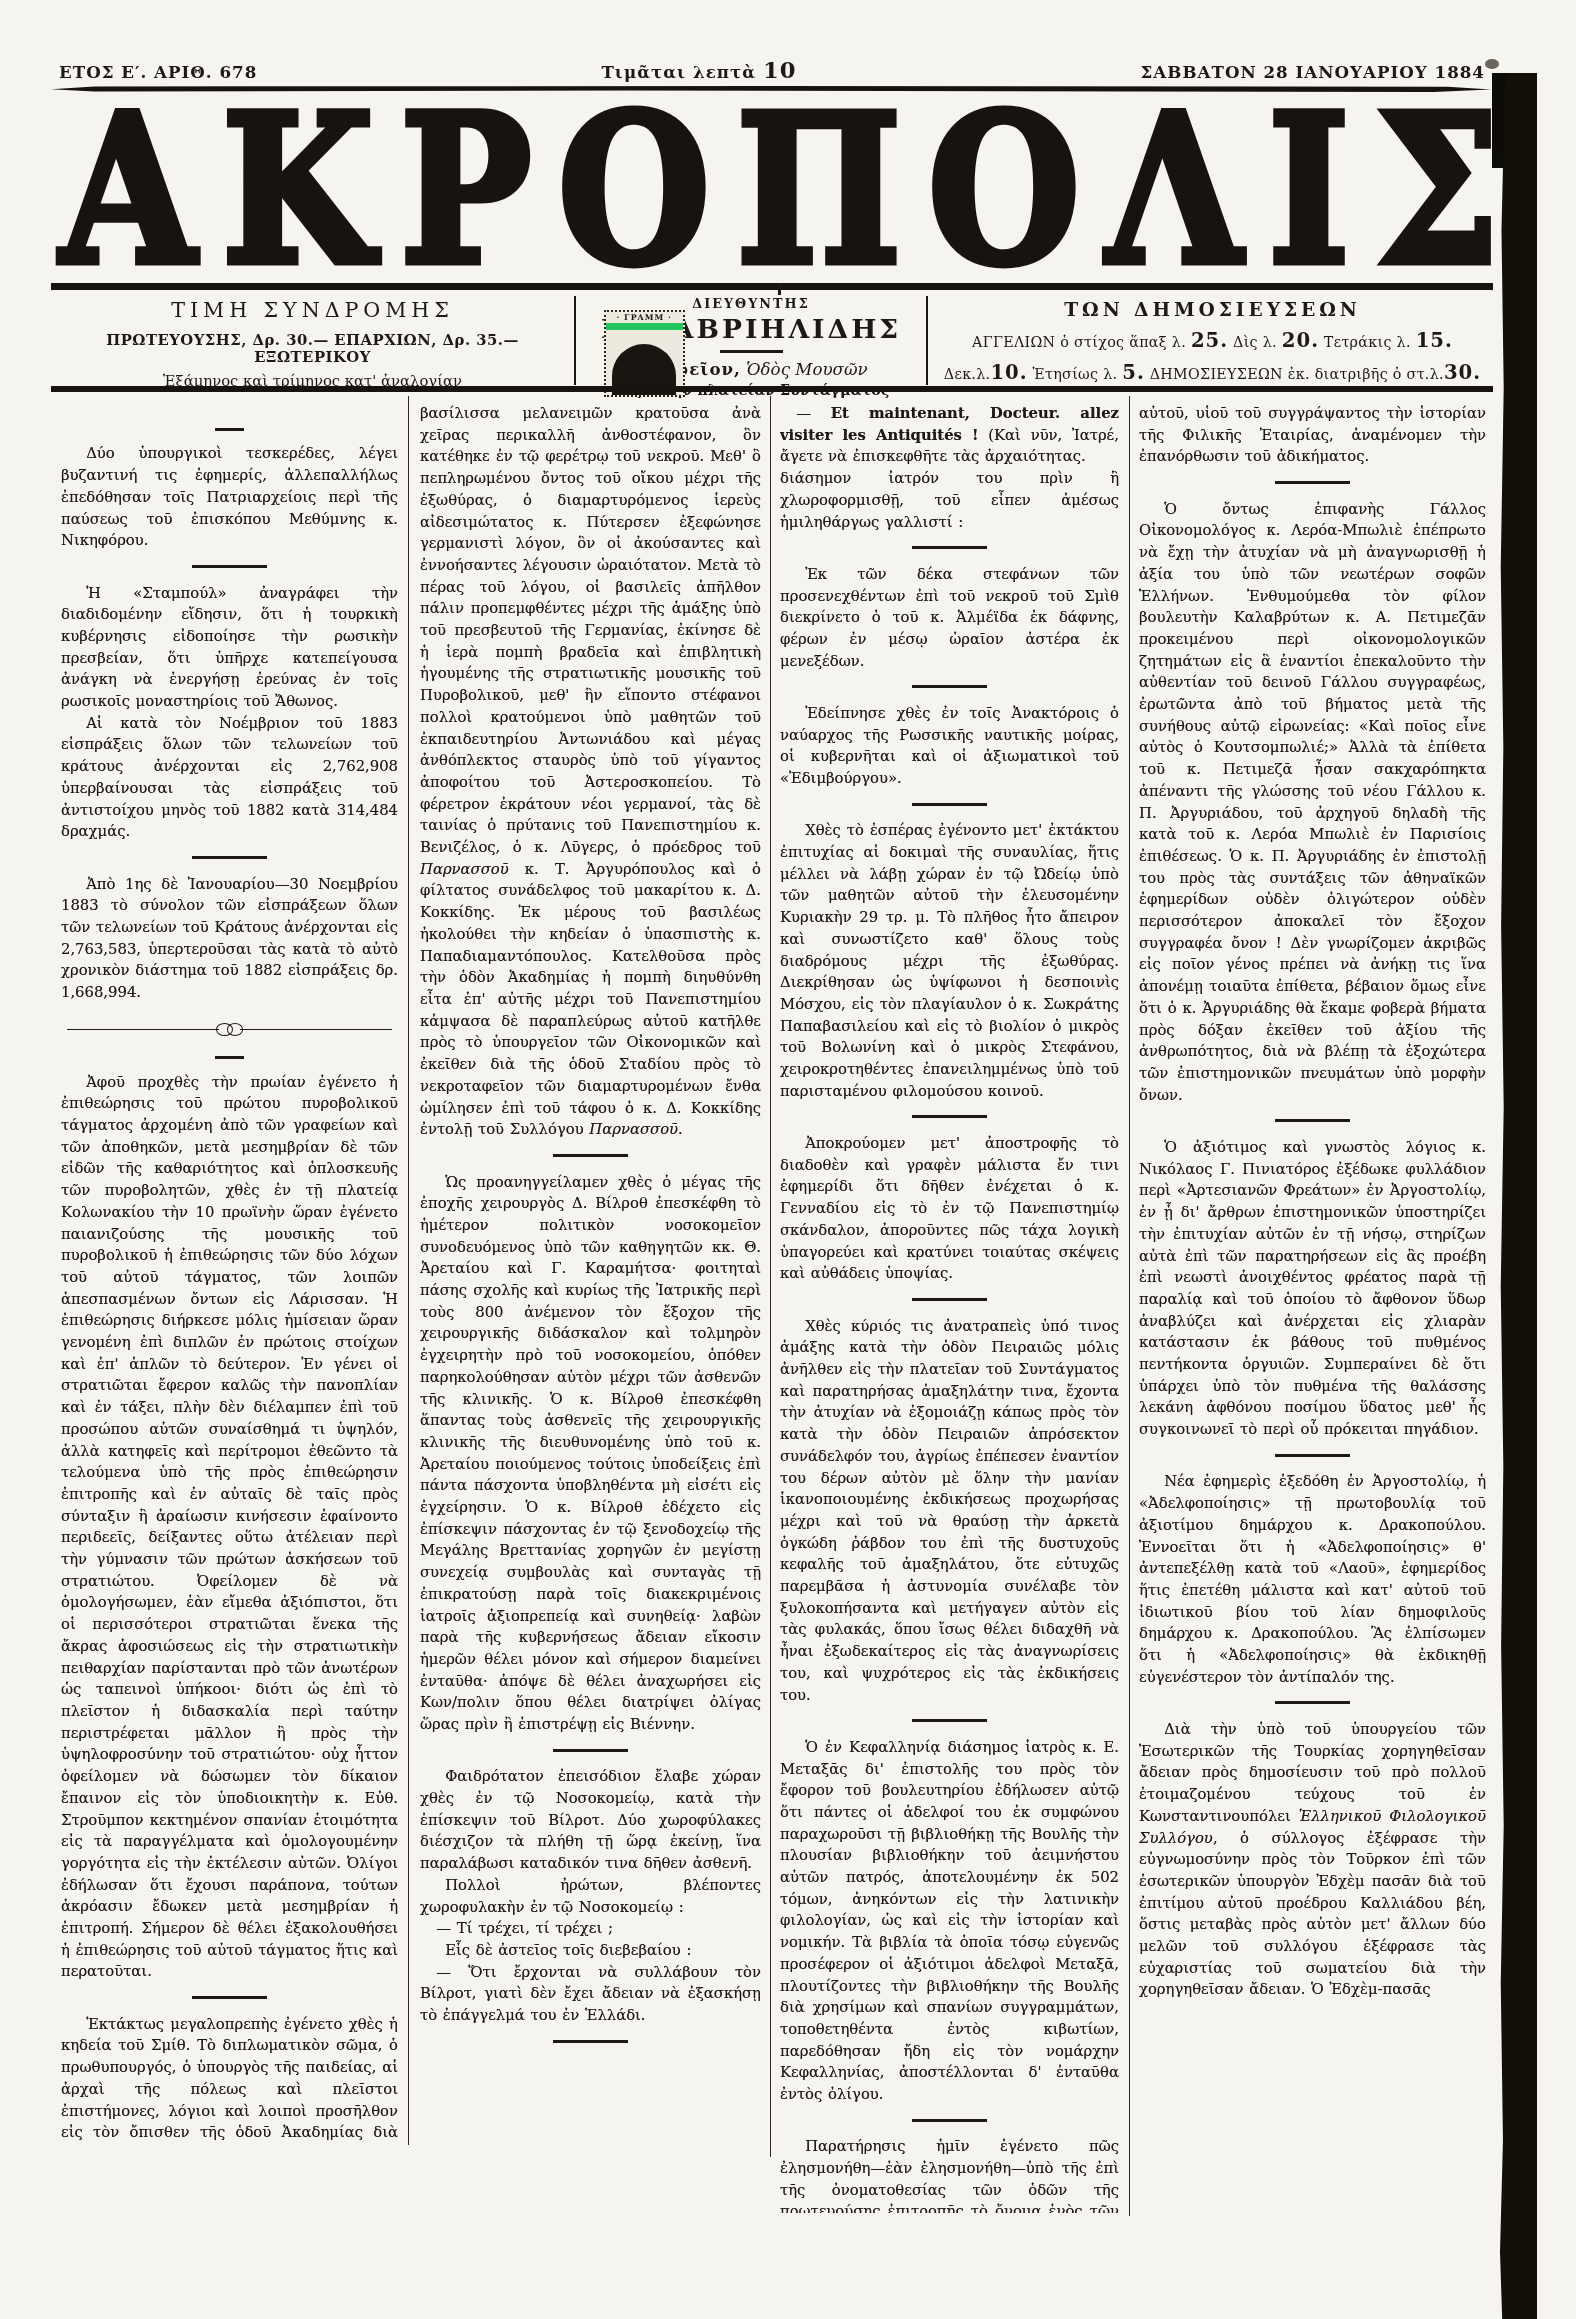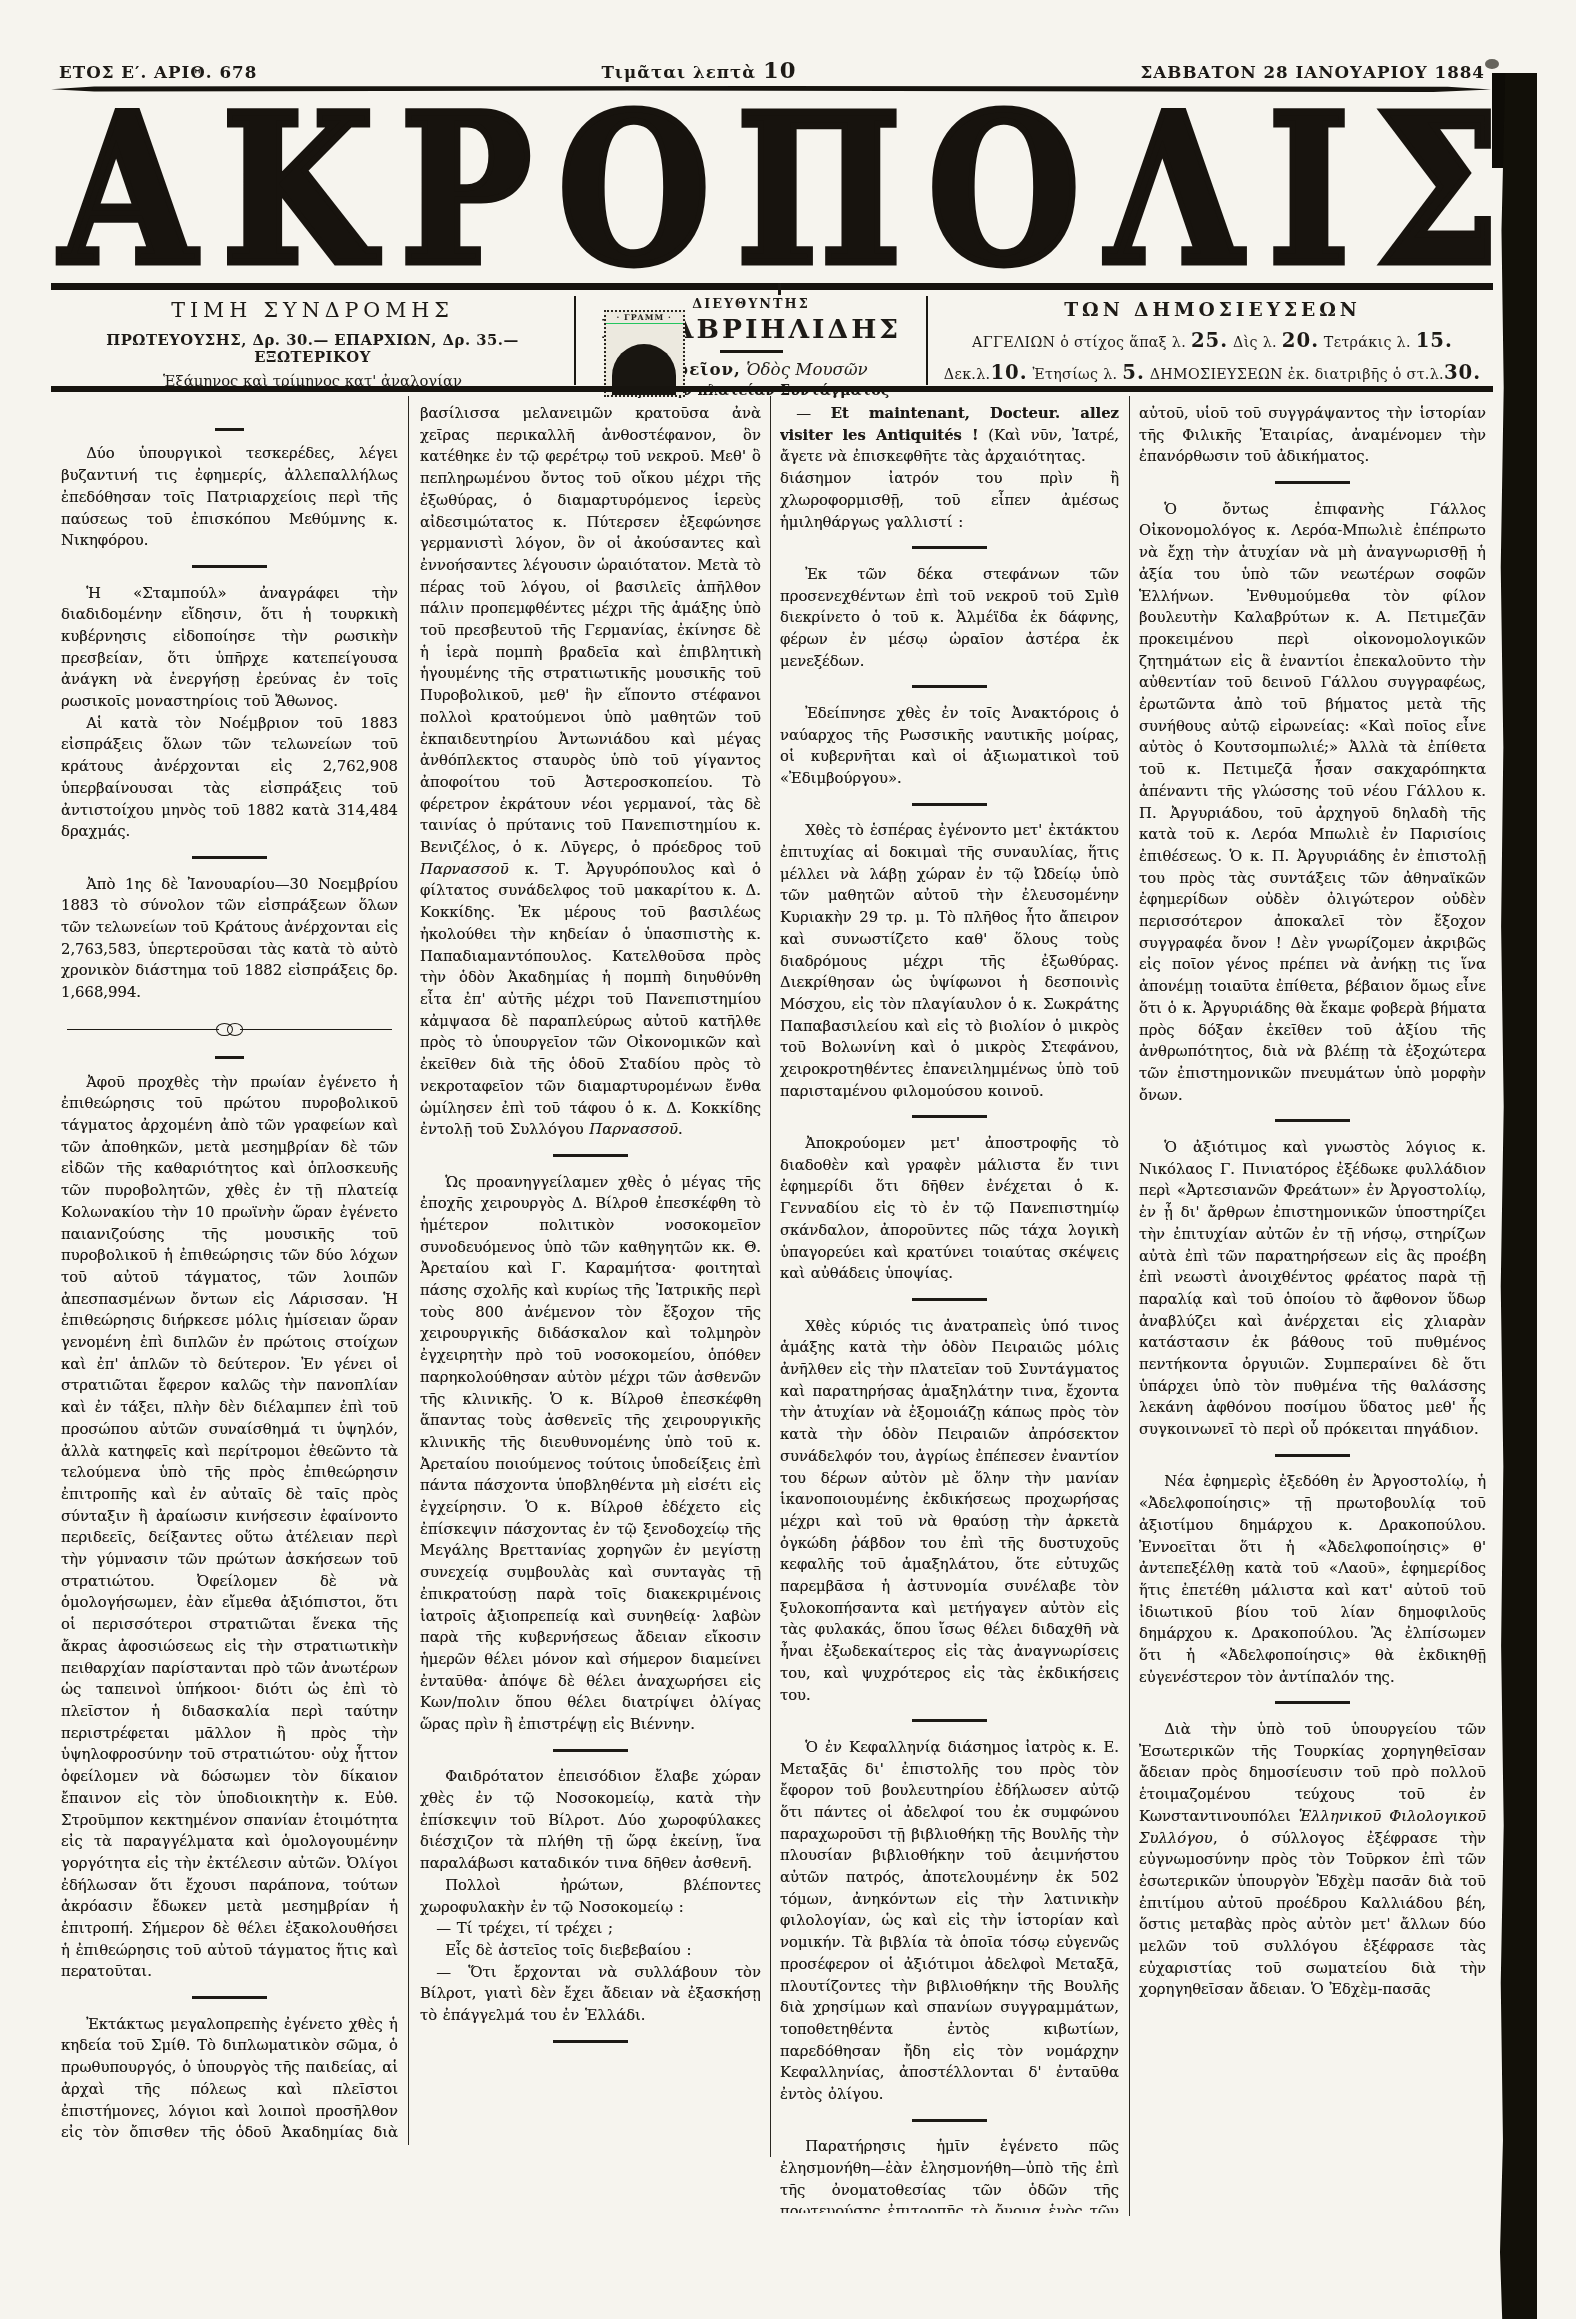--- a/index.html
+++ b/index.html
@@ -30,21 +30,21 @@
   .inforow{position:absolute;top:292px;left:54px;width:1440px;height:95px;}
   .iv{position:absolute;top:3.9px;bottom:2px;width:2px;background:#1b1813;}
   .iv1{left:520px;} .iv2{left:872px;}
   .vstub{position:absolute;top:-8.9px;left:724px;width:3px;height:11.8px;background:#1b1813;}
   .sub-block{position:absolute;left:0;top:5.9px;width:517px;text-align:center;}
   .sub-title{font-size:20.7px;font-weight:normal;letter-spacing:4.9px;}
   .sub-l1{font-size:14.8px;font-weight:bold;margin-top:8.9px;letter-spacing:0.5px;}
   .sub-l2{font-size:14.8px;margin-top:6.9px;}
   .dir-block{position:absolute;left:522px;top:2px;width:350px;text-align:center;}
   .stamp{position:absolute;left:27.6px;top:15.8px;width:77px;height:83px;border:2px dotted #2a2620;background:#ece9df;overflow:hidden;}
-  .stamp-top{font-size:7.9px;letter-spacing:1px;text-align:center;border-bottom:1px solid #22c55e;padding:1px 0;font-weight:bold;}
+  .stamp-top{font-size:7.9px;letter-spacing:1px;text-align:center;border-bottom:7px solid #22c55e;padding:1px 0;font-weight:bold;}
   .stamp-dome{position:absolute;left:6.9px;right:6.9px;bottom:0;height:51px;background:#191611;border-radius:118px 118px 0 0;}
   .dir-label{font-size:12.8px;font-weight:bold;letter-spacing:2px;padding-top:2px;}
   .dir-name{font-size:26.6px;font-weight:bold;letter-spacing:3px;margin-top:2px;}
   .dir-dash{width:63px;height:3px;background:#1b1813;margin:5.9px auto 5.9px;}
   .office{font-size:16.7px;}
   .office .ob{font-weight:bold;letter-spacing:1px;}
   .office .oi{font-style:italic;}
   .office2{font-size:14.3px;font-weight:bold;margin-top:3px;}
   .pub-block{position:absolute;left:877px;top:5.9px;width:563px;text-align:center;}
   .pub-title{font-size:18.7px;font-weight:bold;letter-spacing:3.9px;}

